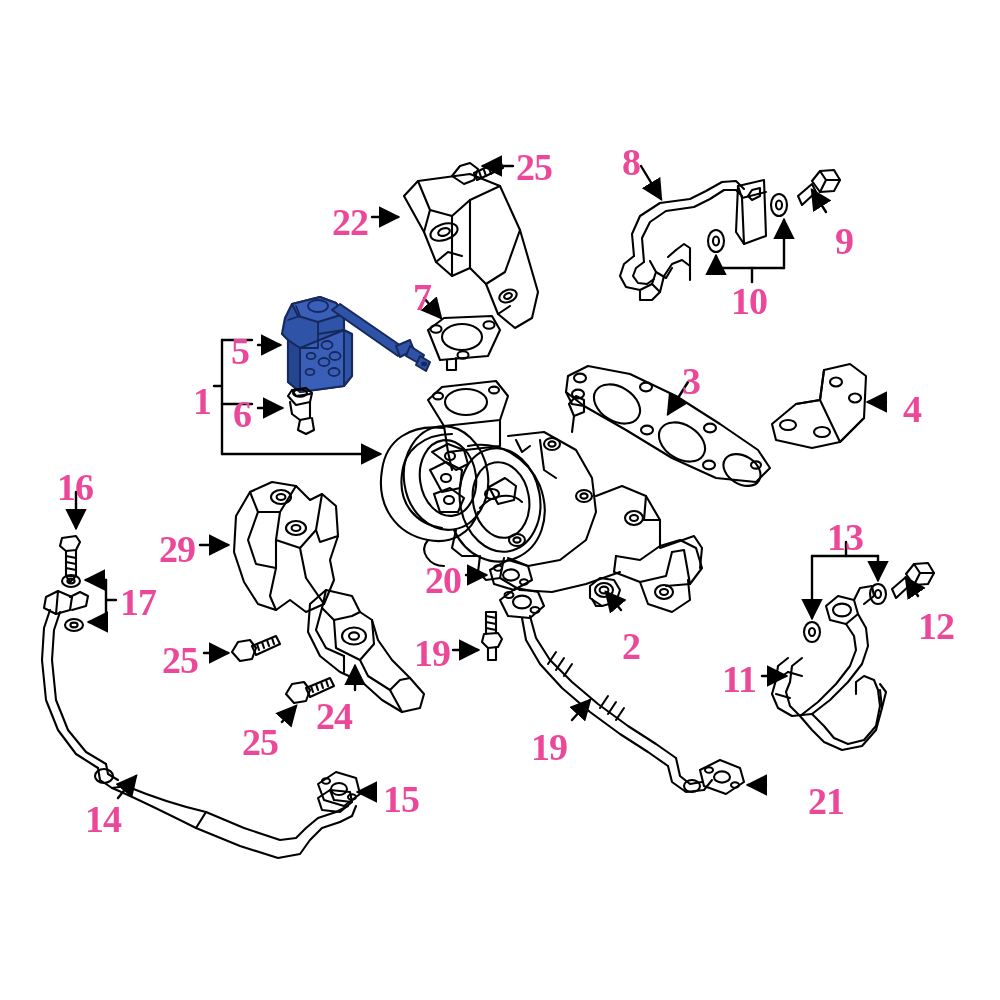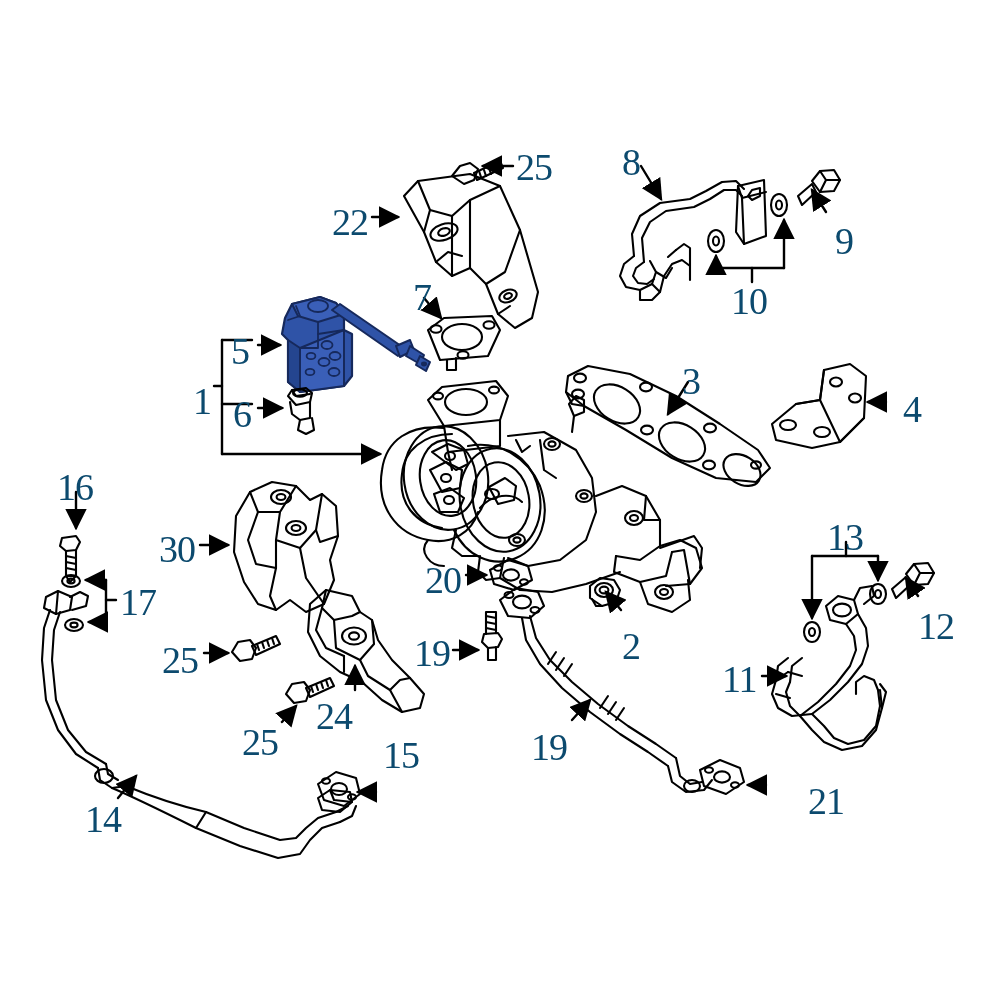--- a/index.html
+++ b/index.html
@@ -1,19 +1,19 @@
 <!DOCTYPE html>
 <html><head>
 <meta charset="utf-8">
 <style>
   html,body{margin:0;padding:0;background:#ffffff;}
   body{width:1000px;height:1000px;overflow:hidden;font-family:"Liberation Serif",serif;}
   #stage{position:relative;width:1000px;height:1000px;background:#fff;}
   #art{position:absolute;left:0;top:0;width:1000px;height:1000px;}
-  .lbl{position:absolute;font-family:"Liberation Serif",serif;font-weight:400;color:#0c4a6e;
+  .lbl{position:absolute;font-family:"Liberation Serif",serif;font-weight:700;color:#ec4899;
        font-size:38px;line-height:38px;letter-spacing:-1px;user-select:none;text-align:right;}
 </style>
 </head>
 <body>
 
 <div id="stage">
 
   <svg id="art" viewBox="0 0 1000 1000">
     <defs>
       <marker id="ah" markerWidth="9" markerHeight="9" refX="8" refY="4.5" orient="auto">
@@ -445,27 +445,27 @@
   <div class="lbl" style="left:231px;top:332px">5</div>
   <div class="lbl" style="left:233px;top:395px">6</div>
   <div class="lbl" style="left:413px;top:278px">7</div>
   <div class="lbl" style="left:622px;top:143px">8</div>
   <div class="lbl" style="left:835px;top:222px">9</div>
   <div class="lbl" style="left:731px;top:282px">10</div>
   <div class="lbl" style="left:722px;top:660px">11</div>
   <div class="lbl" style="left:918px;top:607px">12</div>
   <div class="lbl" style="left:827px;top:518px">13</div>
   <div class="lbl" style="left:85px;top:800px">14</div>
-  <div class="lbl" style="left:383px;top:736px">15</div>
+  <div class="lbl" style="left:383px;top:780px">15</div>
   <div class="lbl" style="left:57px;top:468px">16</div>
   <div class="lbl" style="left:120px;top:583px">17</div>
   <div class="lbl" style="left:531px;top:728px">19</div>
   <div class="lbl" style="left:414px;top:634px">19</div>
   <div class="lbl" style="left:425px;top:561px">20</div>
   <div class="lbl" style="left:808px;top:782px">21</div>
   <div class="lbl" style="left:332px;top:203px">22</div>
-  <div class="lbl" style="left:159px;top:530px">30</div>
+  <div class="lbl" style="left:159px;top:530px">29</div>
   <div class="lbl" style="left:316px;top:697px">24</div>
   <div class="lbl" style="left:516px;top:148px">25</div>
   <div class="lbl" style="left:162px;top:641px">25</div>
   <div class="lbl" style="left:242px;top:723px">25</div>
 
 </div>
 
 </body></html>

